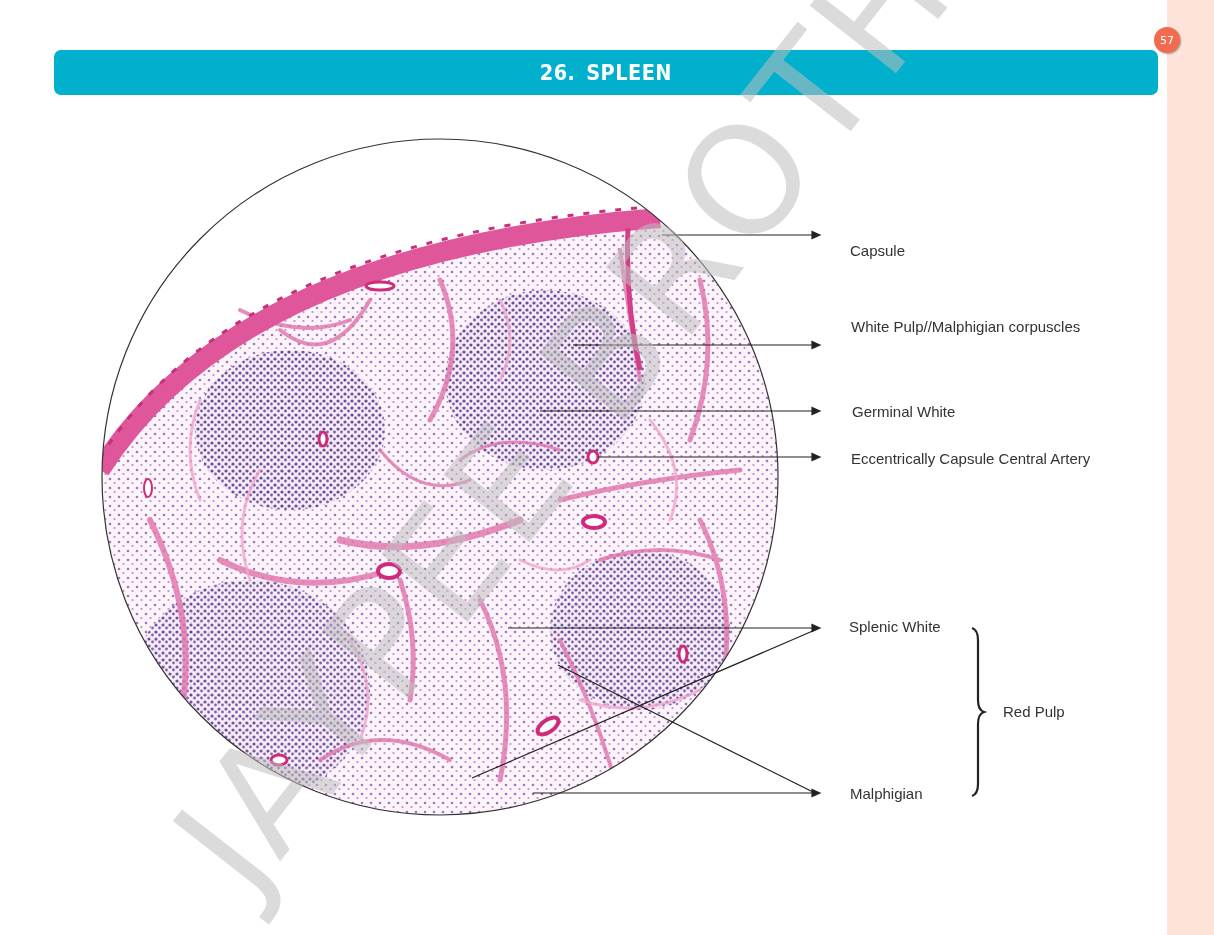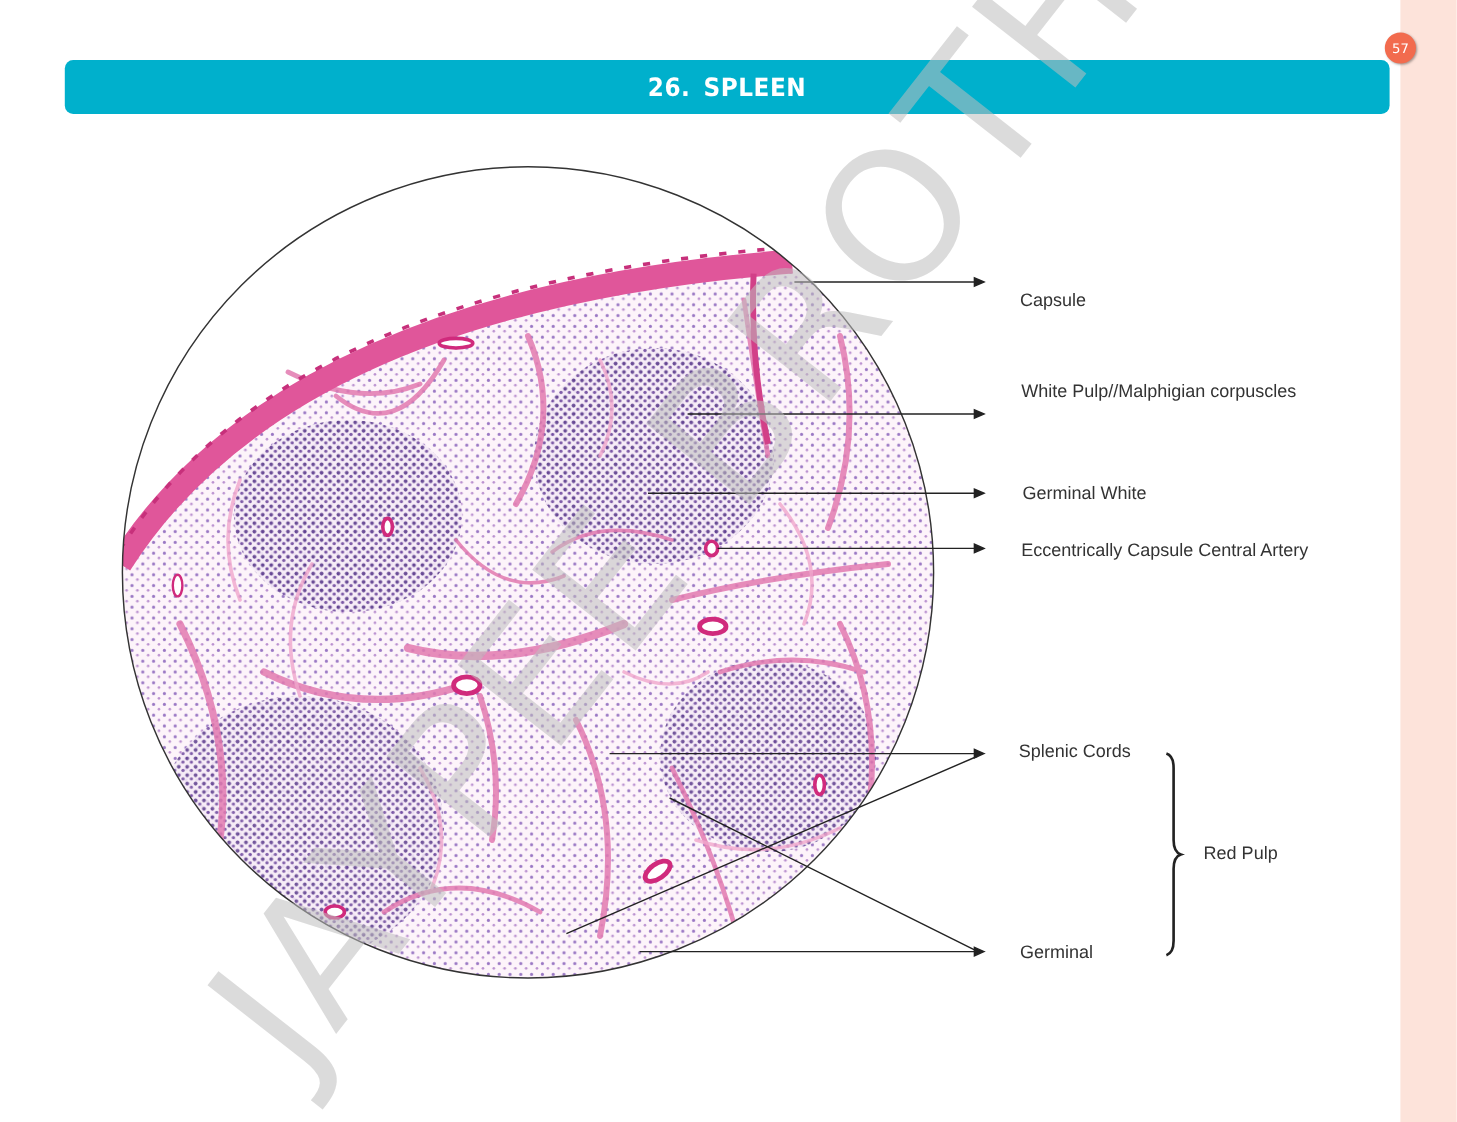--- a/index.html
+++ b/index.html
@@ -142,19 +142,19 @@
       <polygon points="820,793 812,789.5 812,796.5"></polygon>
   </g>
 
   <path d="M972 628 Q 978 630 978 640 L 978 700 Q 978 710 984 712 Q 978 714 978 724 L 978 784 Q 978 794 972 796" stroke="#222222" stroke-width="2.2" fill="none"></path>
 </svg>
 
 <span class="label" style="left:850px; top:242px;">Capsule</span>
 <span class="label" style="left:851px; top:318px;">White Pulp//Malphigian corpuscles</span>
 <span class="label" style="left:852px; top:403px;">Germinal White</span>
 <span class="label" style="left:851px; top:450px;">Eccentrically Capsule Central Artery</span>
-<span class="label" style="left:849px; top:618px;">Splenic Cords</span>
-<span class="label" style="left:850px; top:785px;">Germinal</span>
+<span class="label" style="left:849px; top:618px;">Splenic White</span>
+<span class="label" style="left:850px; top:785px;">Malphigian</span>
 <span class="label" style="left:1003px; top:703px;text-align:center;">Red Pulp</span>
 
 <svg class="watermark" viewBox="0 0 1214 935">
   <text x="0" y="0" transform="translate(250 900) rotate(-52)" font-family="DejaVu Sans, sans-serif" font-size="150" letter-spacing="6" fill="#bdbdbd" fill-opacity="0.55">JAYPEE BROTHERS</text>
 </svg>
 
 </body></html>

